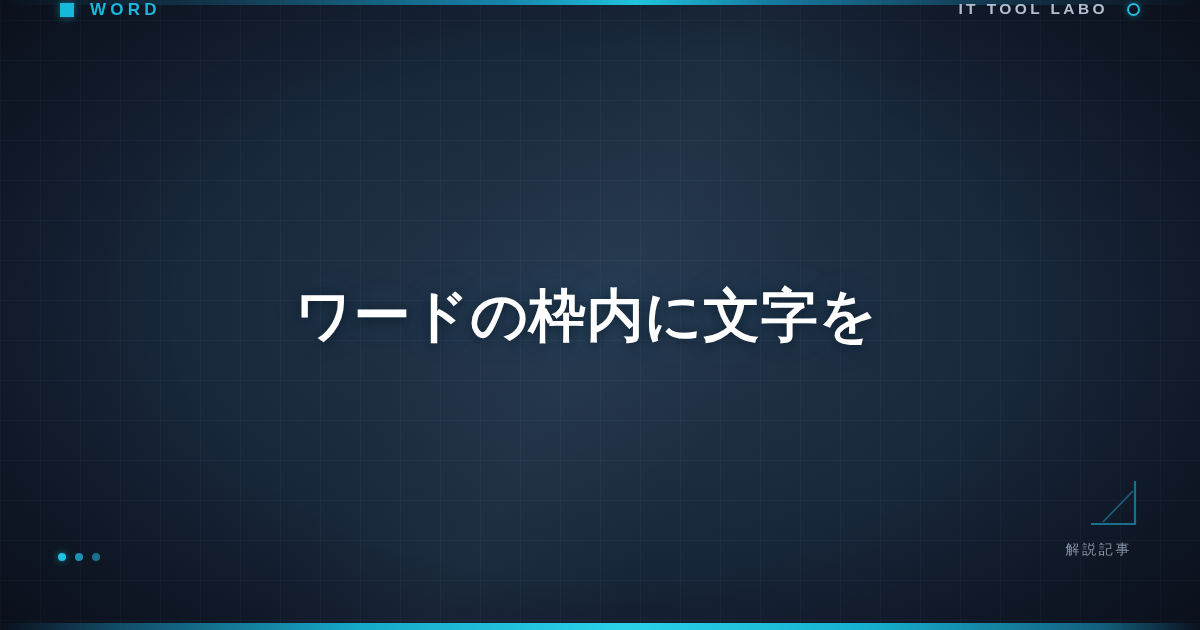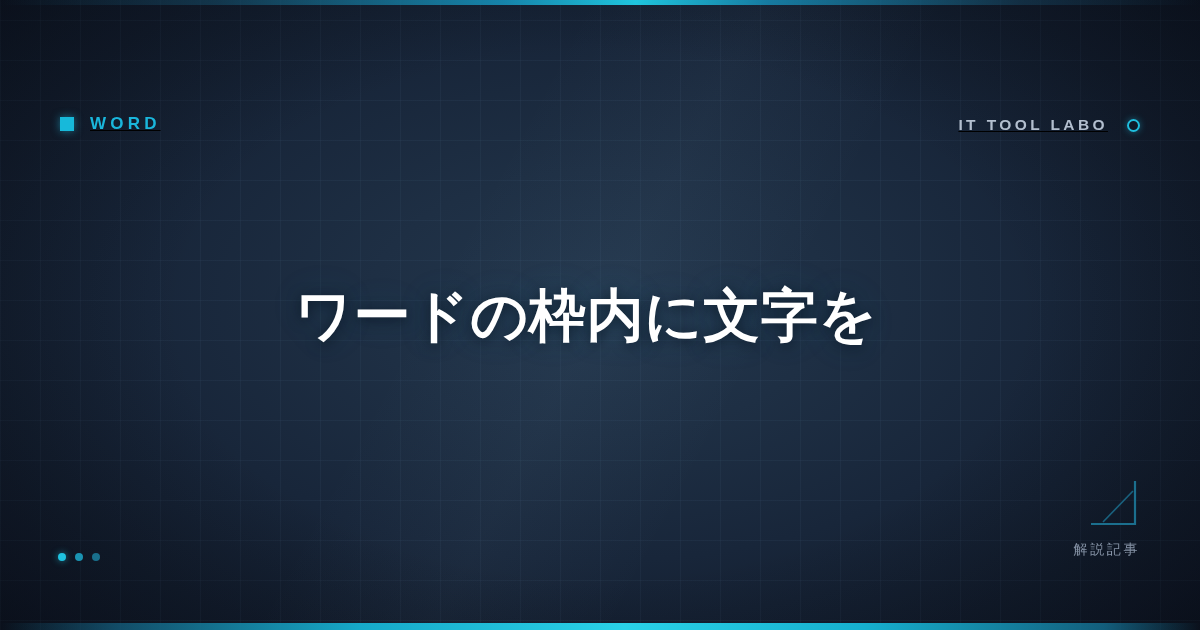--- a/index.html
+++ b/index.html
@@ -74,23 +74,22 @@
       #16a9c9 30%,
       #2ad2e8 52%,
       #16b0cf 72%,
       rgba(20,112,146,0.8) 92%,
       rgba(14,21,34,0.1) 100%);
   }
 
   
   .hdr {
     position:absolute; left:0; top:0; width:1200px; height:134px;
-    display:flex; align-items:flex-end; justify-content:space-between;
+    display:flex; align-items:flex-start; justify-content:space-between;
     padding:0 60px;
-    text-decoration:underline;
   }
   .brand-left { display:flex; align-items:center; gap:16px; }
   .brand-square {
     width:14px; height:14px;
     background:#17b9da;
     box-shadow:0 0 9px rgba(35,190,225,0.55);
   }
   .brand-label {
     color:#1ab6dc;
     font-size:17px;
@@ -138,21 +137,21 @@
   .dot.d2 { background:#1a93b2; }
   .dot.d3 { background:#196f8c; }
 
   
   .corner-mark {
     position:absolute; right:63px; top:480px;
     width:48px; height:46px;
   }
   .corner-mark svg { display:block; }
   .caption {
-    position:absolute; right:60px; top:541px;
+    position:absolute; right:68px; top:541px;
     color:#8693a6;
     font-size:14px;
     letter-spacing:2.6px;
     white-space:nowrap;
   }
 </style>
 </head>
 <body>
 
 <div class="canvas">

